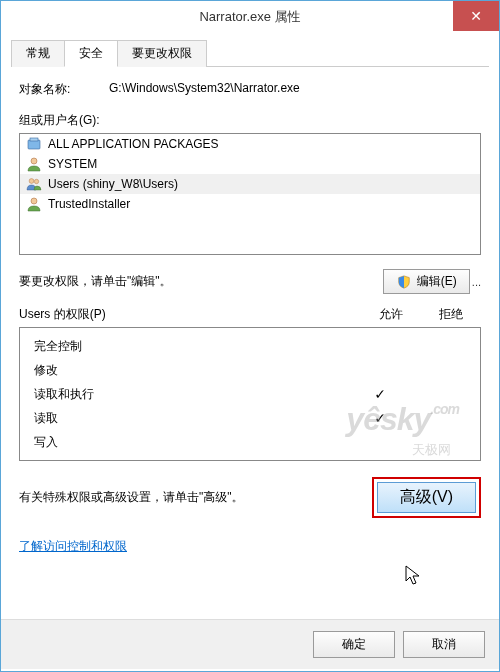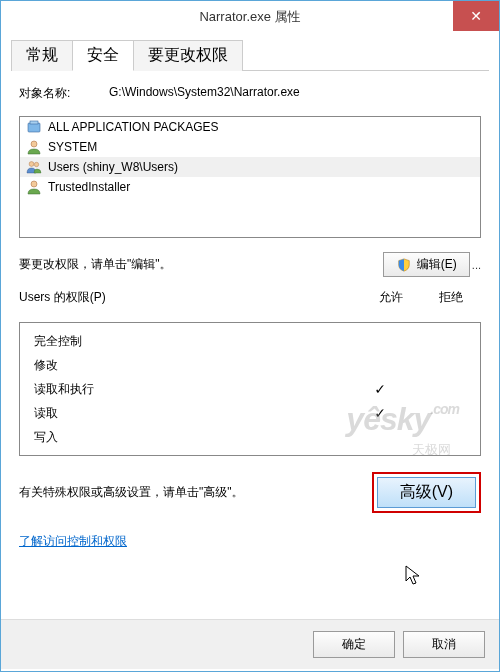--- a/index.html
+++ b/index.html
@@ -3,36 +3,36 @@
 <meta charset="utf-8">
 <style>
 * { box-sizing: border-box; margin: 0; padding: 0; font-family: "Microsoft YaHei", "Segoe UI", Tahoma, sans-serif; }
 body { background: #fff; width: 500px; height: 672px; overflow: hidden; position: relative; }
 .window { width: 500px; height: 672px; border: 1px solid #5aa6d8; background: #fff; position: relative; }
 .titlebar { height: 32px; background: #fff; display: flex; align-items: center; position: relative; }
 .title-text { flex: 1; text-align: center; font-size: 13px; color: #333; }
 .close-btn { width: 46px; height: 30px; background: #c75050; color: #fff; display: flex; align-items: center; justify-content: center; font-size: 14px; position: absolute; right: 0; top: 0; }
 .tab-area { padding: 6px 10px 0 10px; }
 .tabs { display: flex; gap: 0; border-bottom: 1px solid #ccc; position: relative; }
-.tab { padding: 4px 14px; font-size: 16px; background: #fff; border: 1px solid #ccc; border-bottom: none; margin-right: -1px; position: relative; top: 1px; cursor: default; }
+.tab { padding: 4px 14px; font-size: 12px; background: #fff; border: 1px solid #ccc; border-bottom: none; margin-right: -1px; position: relative; top: 1px; cursor: default; }
 .tab.active { background: #fff; border-bottom: 1px solid #fff; z-index: 2; }
 .tab.inactive { background: #f4f4f4; }
 .content { padding: 14px 18px 10px 18px; font-size: 12px; color: #000; }
 .row { display: flex; margin-bottom: 14px; }
 .row-label { width: 90px; }
 .row-value { flex: 1; }
 .group-label { margin-bottom: 4px; }
 .listbox { border: 1px solid #888; height: 122px; overflow: hidden; background: #fff; }
 .list-item { display: flex; align-items: center; padding: 2px 6px; gap: 6px; font-size: 12px; }
 .list-item.selected { background: #f0f0f0; }
 .icon { width: 16px; height: 16px; display: inline-flex; align-items: center; justify-content: center; flex-shrink: 0; }
 .edit-row { display: flex; align-items: center; margin-top: 14px; margin-bottom: 10px; }
 .edit-row .text { flex: 1; }
 .btn { background: linear-gradient(#fdfdfd,#eaeaea); border: 1px solid #9a9a9a; padding: 3px 12px; font-size: 12px; display: inline-flex; align-items: center; gap: 5px; cursor: default; }
-.perm-header { display: flex; margin-top: 12px; margin-bottom: 16px; }
+.perm-header { display: flex; margin-top: 12px; margin-bottom: 4px; }
 .perm-header .name { flex: 1; }
 .perm-header .col { width: 60px; text-align: center; }
 .perm-box { border: 1px solid #888; padding: 6px 10px 6px 14px; background: #fff; }
 .perm-row { display: flex; align-items: center; height: 24px; }
 .perm-row .perm-label { flex: 1; }
 .perm-row .perm-col { width: 60px; text-align: center; font-size: 14px; }
 .adv-row { display: flex; align-items: center; margin-top: 16px; margin-bottom: 14px; }
 .adv-row .text { flex: 1; }
 .adv-btn-wrap { border: 2px solid #d00000; padding: 3px; }
 .adv-btn { background: linear-gradient(#e8f3fd,#bfe0f9); border: 1px solid #5b9bd5; padding: 4px 22px; font-size: 16px; cursor: default; }
@@ -65,20 +65,21 @@
     </div>
   </div>
 
   <div class="content">
 
     <div class="row">
       <div class="row-label">对象名称:</div>
       <div class="row-value">G:\Windows\System32\Narrator.exe</div>
     </div>
 
+    <div class="group-label">组或用户名(G):</div>
     <div class="listbox" id="groups-list">
         <div class="list-item">
           <span class="icon">
             <svg width="16" height="16" viewBox="0 0 16 16">
               <rect x="2" y="4" width="12" height="9" rx="1" fill="#7fb7e8" stroke="#3a6aa0" stroke-width="0.6"></rect>
               <rect x="4" y="2" width="8" height="3" fill="#a8d0f0" stroke="#3a6aa0" stroke-width="0.6"></rect>
             </svg>
           </span>
           <span>ALL APPLICATION PACKAGES</span>
         </div>

